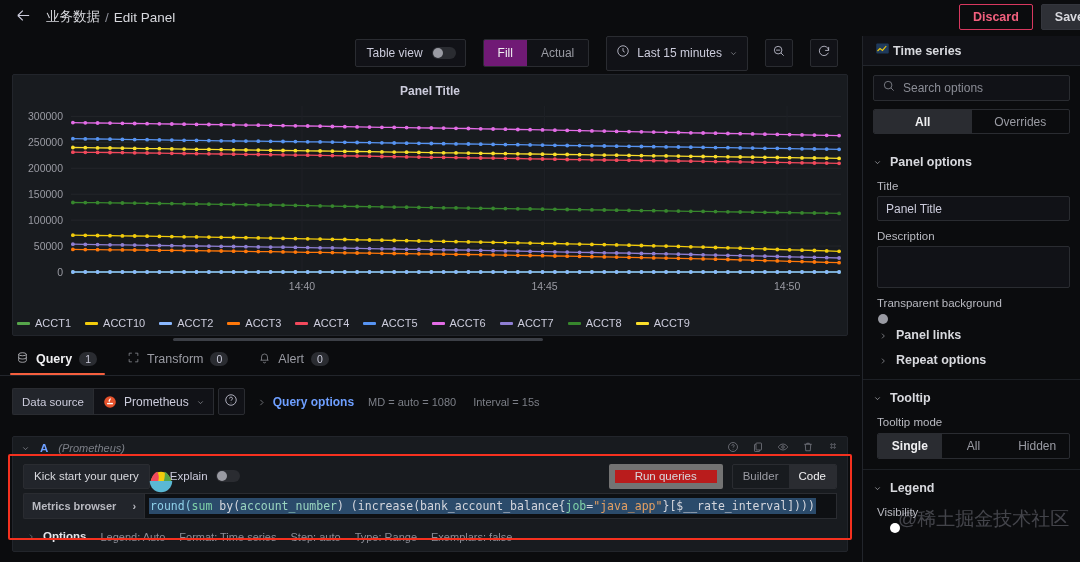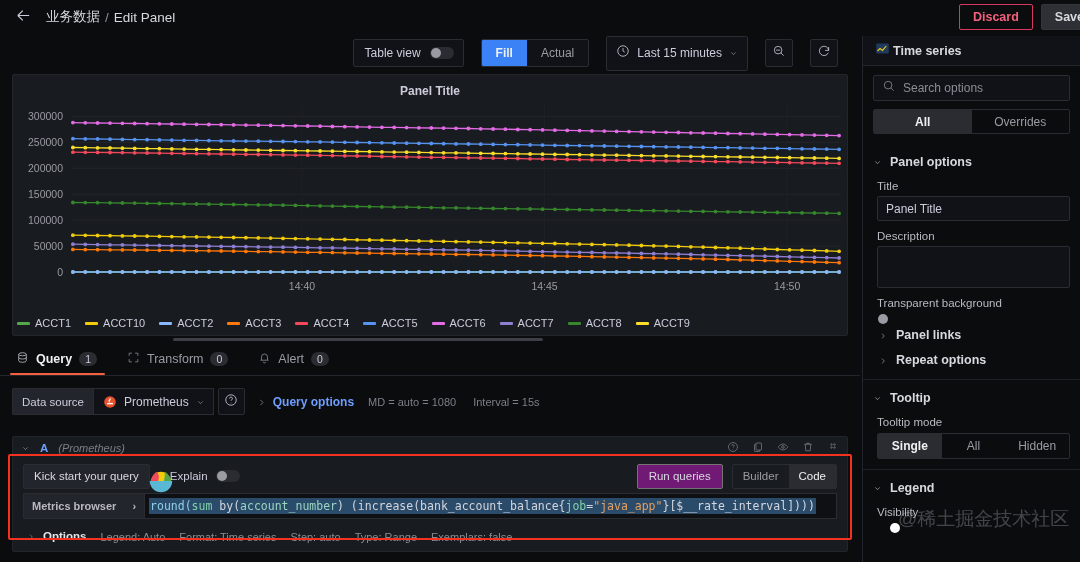--- a/index.html
+++ b/index.html
@@ -35,21 +35,21 @@
                   display:flex; justify-content:flex-end; align-items:center; gap:17px; padding-right:22px; }
   .tv-box { display:flex; align-items:center; gap:9px; border:1px solid #2a2c31; border-radius:2px;
             height:28px; padding:0 9px 0 11px; background:#111217; }
   .tv-label { font-size:12px; color:#ccccdc; }
   .toggle { width:24px; height:12px; border-radius:7px; background:#2a2c31; position:relative; cursor:pointer; }
   .toggle .knob { position:absolute; width:10px; height:10px; border-radius:50%; background:#9a9ba3; top:1px; left:1px; }
   .toggle.on { background:#3d71d9; }
   .toggle.on .knob { left:13px; background:#fff; }
   .segctrl { display:flex; border:1px solid #2a2c31; border-radius:2px; height:28px; overflow:hidden; background:#111217; }
   .segctrl .seg { padding:0 14px; display:flex; align-items:center; font-size:12px; color:#9a9ba3; cursor:pointer; }
-  .segctrl .seg.active { background:#3b82f6; color:#f0f0f2; font-weight:700; }
+  .segctrl .seg.active { background:#701a75; color:#f0f0f2; font-weight:400; }
   .timebox { display:flex; align-items:center; gap:7px; border:1px solid #2a2c31; border-radius:2px;
              height:35px; padding:0 9px; background:#111217; cursor:pointer; }
   .timebox .lbl { font-size:12px; color:#ccccdc; }
   .icobtn { width:28px; height:28px; border:1px solid #2a2c31; border-radius:2px; background:#111217;
             display:flex; align-items:center; justify-content:center; cursor:pointer; }
   .icon-s { width:14px; height:14px; stroke:#ccccdc; fill:none; stroke-width:1.4; }
   .caret { width:9px; height:9px; stroke:#9a9ba3; fill:none; stroke-width:1.8; }
 
   
   .graphpanel { position:absolute; left:12px; top:74px; width:836px; height:262px;
@@ -106,22 +106,22 @@
   .qhead .qname { font-size:11.5px; color:#6e9fff; font-weight:700; }
   .qhead .qds { font-size:11px; color:#7c7f87; font-style:italic; }
   .qhead-icons { margin-left:auto; display:flex; gap:13px; align-items:center; }
   .qhead-icons svg { width:12px; height:12px; stroke:#8b8d96; fill:none; stroke-width:1.3; }
   .qrow1 { height:34px; display:flex; align-items:center; padding:0 10px; gap:10px; position:relative; }
   .kickstart { background:#22252b; border:1px solid #2a2c31; border-radius:2px; height:25px;
                display:flex; align-items:center; padding:0 10px; font-size:11.5px; color:#d8d9de; cursor:pointer; }
   .explain { display:flex; align-items:center; gap:8px; margin-left:10px; }
   .explain .lbl { font-size:11.5px; color:#ccccdc; }
   .qrow1-right { margin-left:auto; display:flex; align-items:center; gap:9px; }
-  .runq { background:#701a75; border:1px solid #737373; border-radius:2px; height:25px;
-          display:flex; align-items:center; padding:0 11px; font-size:11.5px; color:#d8d9de; cursor:pointer; }
+  .runq { background:#b91c1c; border:6px solid #737373; border-radius:2px; height:25px;
+          display:flex; align-items:center; padding:0 20px; font-size:11.5px; color:#d8d9de; cursor:pointer; }
   .bc-seg { display:flex; border:1px solid #2a2c31; border-radius:2px; height:25px; overflow:hidden; }
   .bc-seg div { padding:0 10px; display:flex; align-items:center; font-size:11.5px; color:#9a9ba3; cursor:pointer; }
   .bc-seg div.active { background:#2a2c31; color:#f0f0f2; }
   .qexpr-row { display:flex; align-items:stretch; padding:0 10px; gap:0; height:26px; }
   .mbrowser { background:#22252b; border:1px solid #2a2c31; border-right:none; border-radius:2px 0 0 2px;
               display:flex; align-items:center; gap:16px; padding:0 8px; font-size:11px; color:#b9bac1; cursor:pointer;font-weight:bold; }
   .qexpr { flex:1; background:#0e1013; border:1px solid #2a2c31; display:flex; align-items:center;
            padding:0 4px; overflow:hidden; }
   .code { font-family:"DejaVu Sans Mono", monospace; font-size:11.5px; white-space:pre;
           background:#2b4b6b; padding:1px 1px; }

